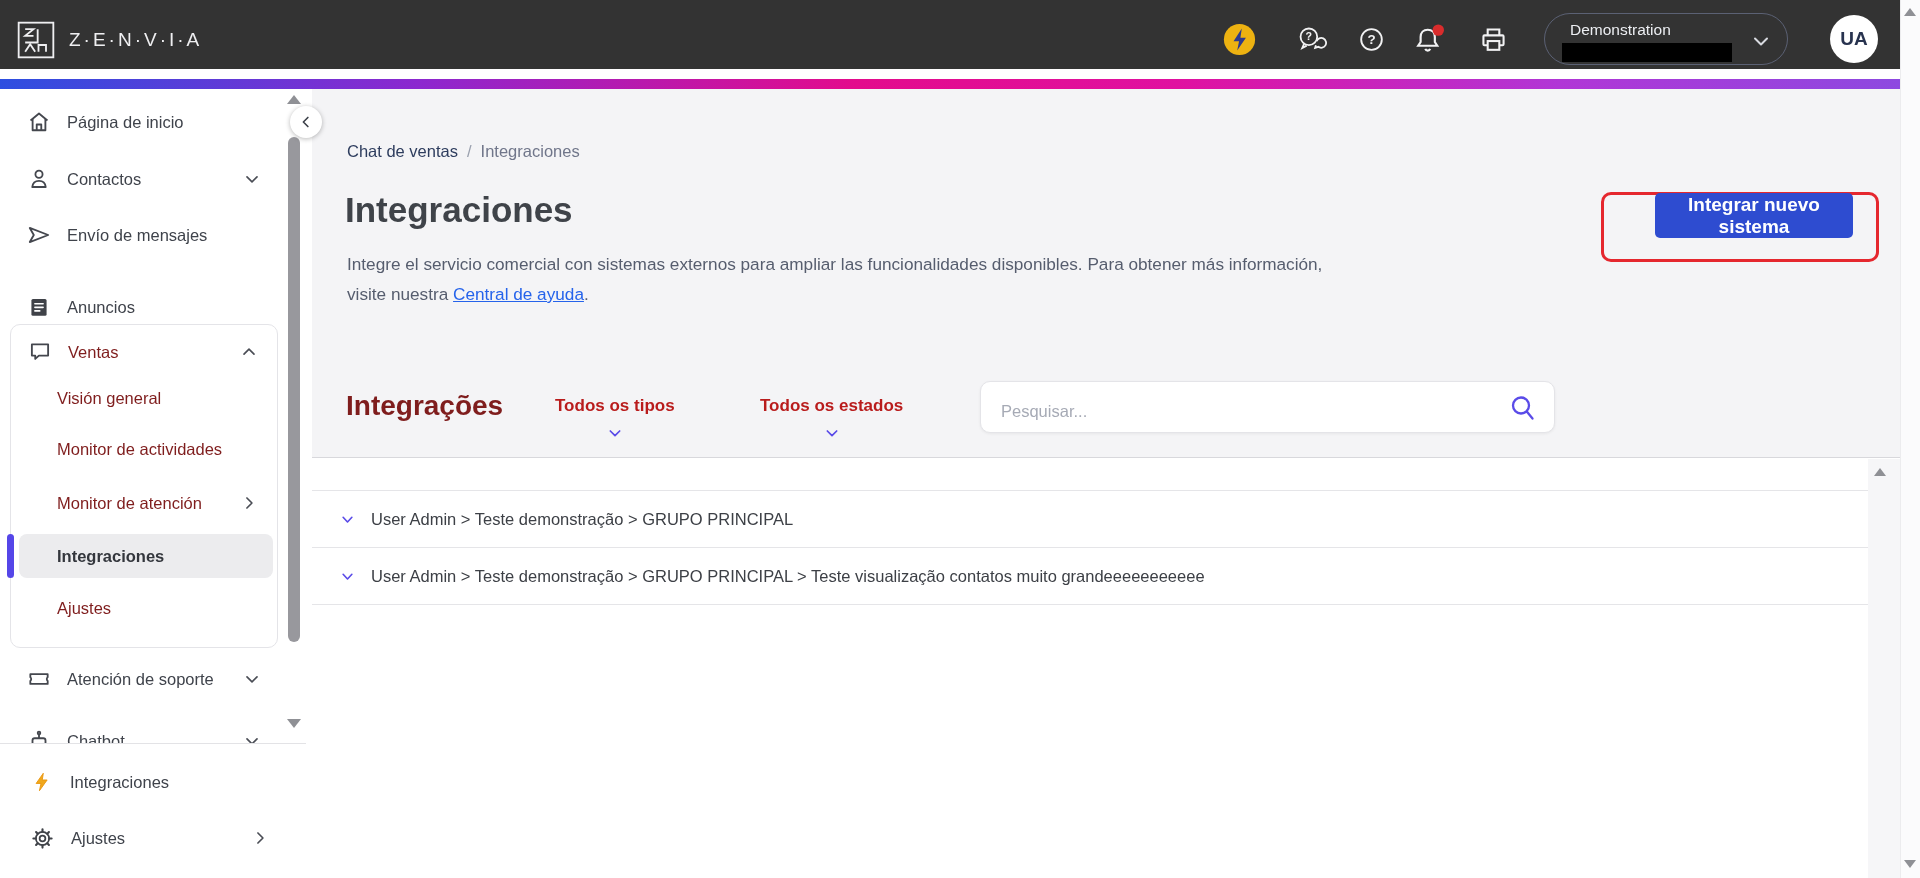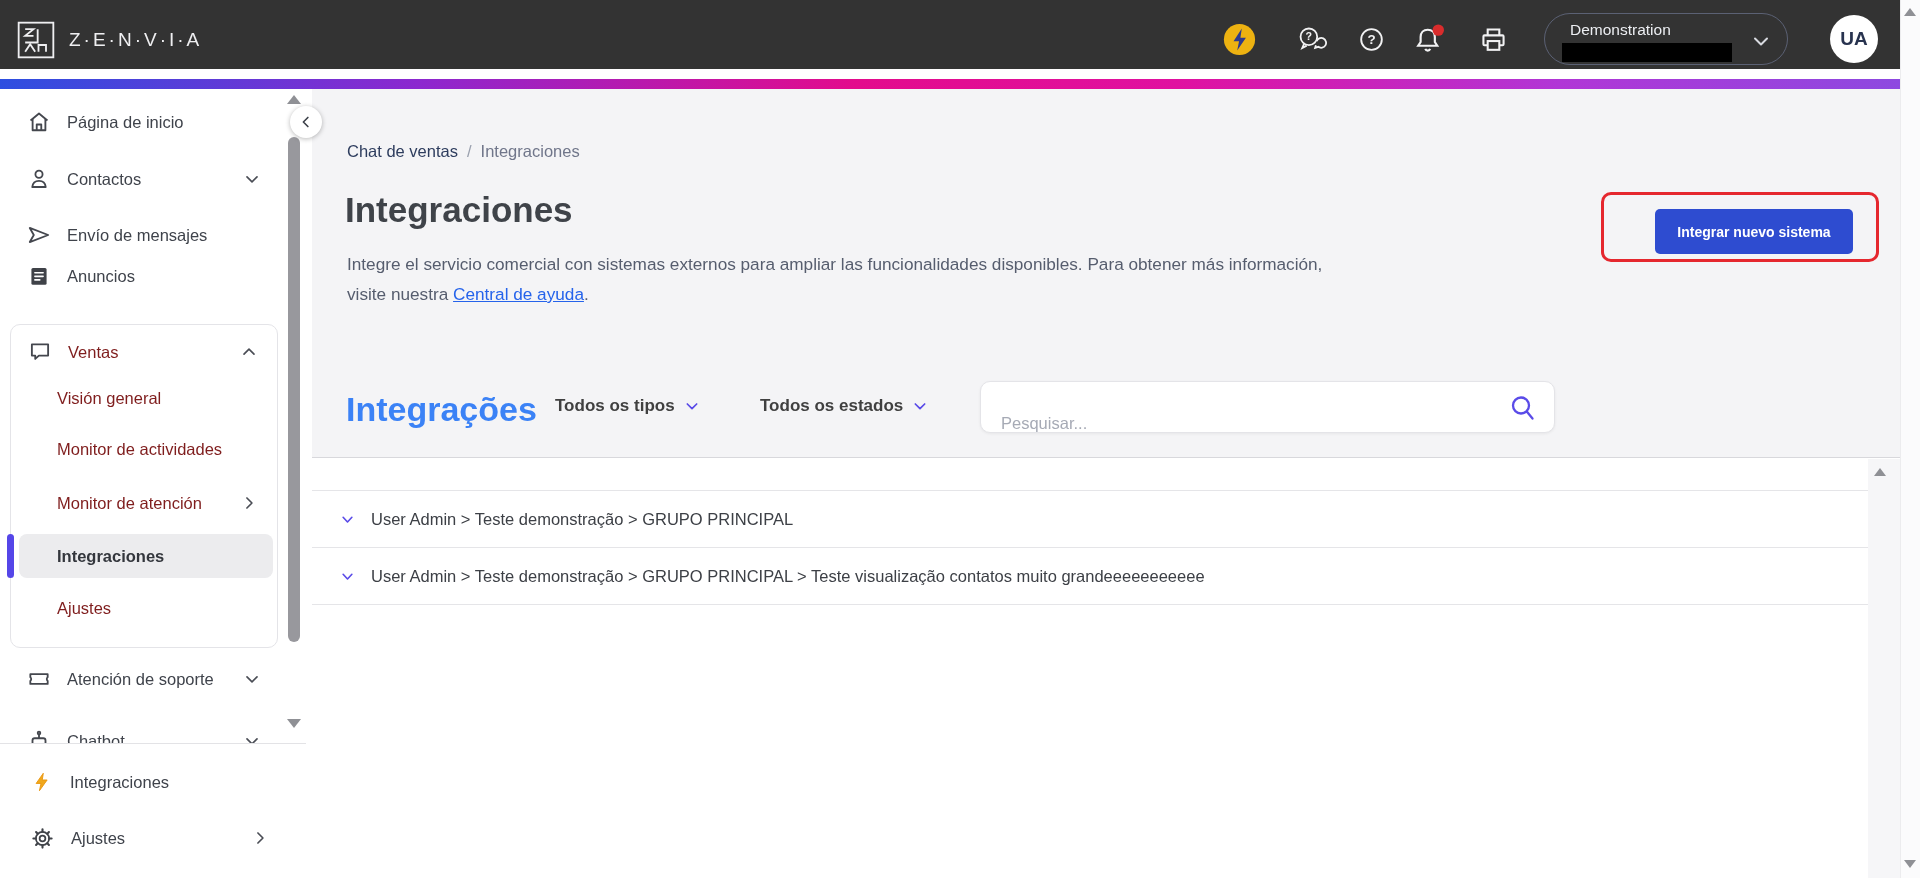--- a/index.html
+++ b/index.html
@@ -51,28 +51,28 @@
   .content { position:absolute; left:306px; top:89px; width:1594px; height:871px; background:#fff; }
   .hero { position:absolute; left:6px; top:0; width:1588px; height:369px; background:#f4f4f6; border-bottom:1px solid #d8d8dc; }
   .breadcrumb { position:absolute; left:41px; top:53px; font-size:16.5px; display:flex; gap:9px; }
   .bc-link { color:#2e3d5e; cursor:pointer; }
   .bc-sep { color:#9aa0ae; }
   .bc-current { color:#70768a; }
   .page-title { position:absolute; left:39px; top:101px; font-size:35px; font-weight:bold; color:#3f4349; }
   .page-desc { position:absolute; left:41px; top:160px; width:1010px; font-size:17.2px; line-height:30px; color:#565d6e; }
   .desc-link { color:#2563eb; text-decoration:underline; cursor:pointer; }
   .red-outline { position:absolute; left:1295px; top:103px; width:278px; height:70px; border:3px solid #e5272e; border-radius:10px; pointer-events:none; }
-  .primary-btn { position:absolute; left:1349px; top:120px; width:198px; height:45px; background:#2e4cd0; color:#fff; font-weight:bold; font-size:14px; border:none; border-radius:5px; cursor:pointer; font-family:"Liberation Sans",sans-serif;text-align:center; }
-
-  .panel-heading { position:absolute; left:40px; top:301px; font-size:34px; font-weight:bold; color:#3b82f6; }
-  .filter { position:absolute; top:307px; display:flex; align-items:center; gap:9px; color:#404040; font-size:17px; font-weight:bold; cursor:pointer; }
+  .primary-btn { position:absolute; left:1349px; top:104px; width:198px; height:45px; background:#2e4cd0; color:#fff; font-weight:bold; font-size:19px; border:none; border-radius:5px; cursor:pointer; font-family:"Liberation Sans",sans-serif;text-align:center; }
+
+  .panel-heading { position:absolute; left:40px; top:301px; font-size:28px; font-weight:bold; color:#7f1d1d; }
+  .filter { position:absolute; top:307px; display:flex; align-items:center; gap:9px; color:#b91c1c; font-size:17px; font-weight:bold; cursor:pointer;flex-direction:column; }
   .filter-type { left:249px; }
   .filter-status { left:454px; }
   .searchbox { position:absolute; left:674px; top:292px; width:575px; height:52px; background:#fff; border:1px solid #e4e4e8; border-radius:10px; box-shadow:0 1px 3px rgba(0,0,0,.06); }
-  .search-input { position:absolute; left:20px; top:16px; width:480px; height:50px; border:none; outline:none; font-size:16.5px; color:#3f434b; font-family:"Liberation Sans",sans-serif; background:transparent; }
+  .search-input { position:absolute; left:20px; top:4px; width:480px; height:50px; border:none; outline:none; font-size:16.5px; color:#3f434b; font-family:"Liberation Sans",sans-serif; background:transparent; }
   .search-input::placeholder { color:#a6aab5; }
   .search-icon { position:absolute; right:16px; top:11px; cursor:pointer; }
 
   .rows { position:absolute; left:6px; top:401px; width:1556px; border-top:1px solid #e5e5e8; background:#fff; }
   .row { height:57px; border-bottom:1px solid #e5e5e8; display:flex; align-items:center; padding-left:28px; gap:16px; cursor:pointer; font-size:16.5px; color:#3d4046; background:#fff; }
   .list-strip { position:absolute; left:1562px; top:370px; width:32px; height:419px; background:#f6f6f8; }
   .inner-up { position:absolute; left:1568px; top:379px; }
 
   svg { display:block; }
 </style>
@@ -168,21 +168,21 @@
           </svg>
       </div>
 
       <div class="side-item" style="top:118px;">
         <svg class="side-icon" viewBox="0 0 24 24" fill="none" stroke="#44474e" stroke-width="1.7" stroke-linejoin="round">
           <path d="M3.5 5.5 L20.5 12 L3.5 18.5 L7.2 12 Z"></path>
         </svg>
         <span>Envío de mensajes</span>
       </div>
 
-      <div class="side-item" style="top:159px;">
+      <div class="side-item" style="top:190px;">
         <svg class="side-icon" viewBox="0 0 24 24">
           <rect x="5" y="4.5" width="14" height="15.5" rx="1.4" fill="#3f4248"></rect>
           <path d="M8.2 9 h7.6 M8.2 12.3 h7.6 M8.2 15.6 h4.5" stroke="#ffffff" stroke-width="1.5" stroke-linecap="round"></path>
         </svg>
         <span>Anuncios</span>
       </div>
 
       <div class="ventas-card">
         <div class="sub-item" style="top:2px; padding-left:16px; gap:15px;">
           <svg class="side-icon" viewBox="0 0 24 24" fill="none" stroke="#44474e" stroke-width="1.7" stroke-linejoin="round">

